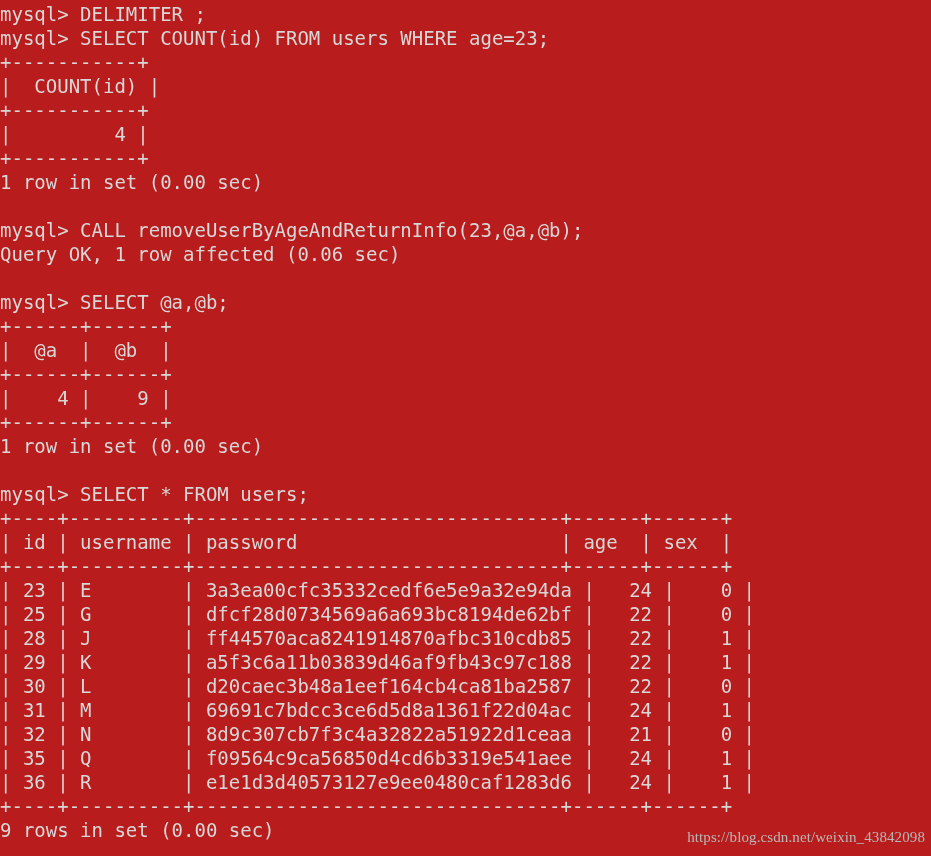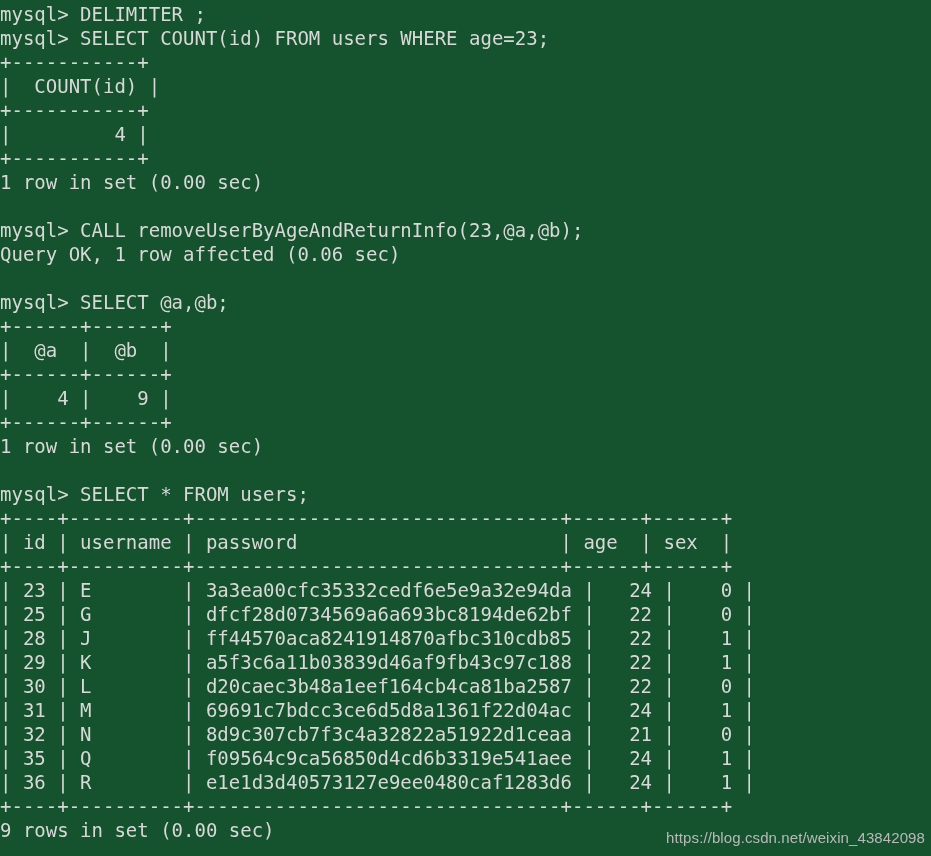--- a/index.html
+++ b/index.html
@@ -4,42 +4,42 @@
 <style>
   html, body {
     margin: 0;
     padding: 0;
     background: #000000;
   }
   #terminal {
     position: relative;
     width: 931px;
     height: 856px;
-    background: #14532d;
+    background: #b91c1c;
     overflow: hidden;
   }
   #console-output {
     position: absolute;
     left: 0;
     top: 0;
     margin: 0;
     padding: 2px 0 0 0;
     font-family: "DejaVu Sans Mono", "Liberation Mono", monospace;
     font-size: 19px;
     line-height: 24px;
     letter-spacing: 0;
     color: #d8d8d8;
     white-space: pre;
     -webkit-font-smoothing: none;
   }
   #watermark {
     position: absolute;
     right: 6px;
     bottom: 10px;
-    font-family: Liberation Sans, sans-serif;
+    font-family: Liberation Serif, serif;
     font-size: 15px;
     color: #b9b9b9;
     white-space: pre;
     letter-spacing: 0.1px;
   }
 </style>
 </head>
 <body>
 
 <div id="terminal">

